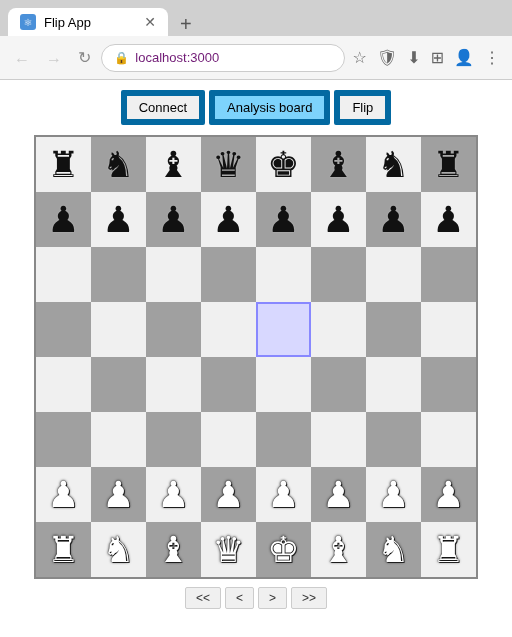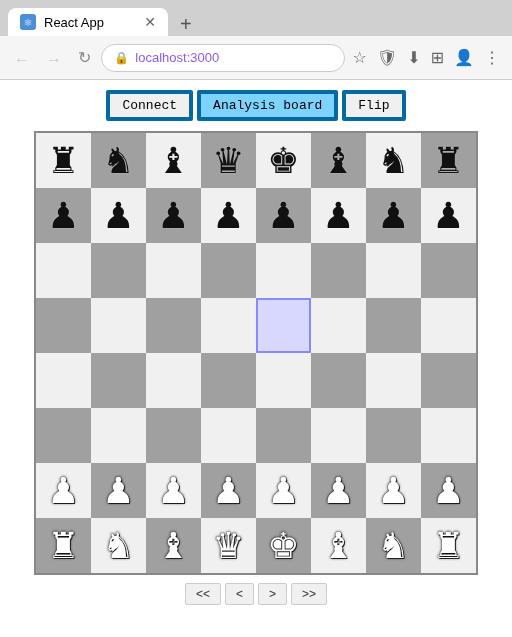--- a/index.html
+++ b/index.html
@@ -12,29 +12,29 @@
     .tab { background: white; height: 28px; display: flex; align-items: center; padding: 0 12px; border-radius: 8px 8px 0 0; font-size: 13px; gap: 8px; min-width: 160px; }
     .tab-favicon { width: 16px; height: 16px; background: #4a90d9; border-radius: 3px; display: flex; align-items: center; justify-content: center; }
     .tab-close { margin-left: auto; color: #666; cursor: pointer; font-size: 14px; }
     .tab-new { background: none; border: none; font-size: 20px; padding: 0 12px; cursor: pointer; color: #555; display: flex; align-items: center; }
 
     .nav-bar { background: #f5f5f5; height: 44px; display: flex; align-items: center; padding: 0 8px; gap: 4px; border-bottom: 1px solid #ccc; }
     .nav-btn { background: none; border: none; cursor: pointer; padding: 4px 6px; color: #888; font-size: 16px; border-radius: 4px; }
     .nav-btn.disabled { color: #ccc; cursor: default; }
     .url-bar { flex: 1; height: 28px; border: 1px solid #ccc; border-radius: 14px; padding: 0 12px; font-size: 13px; background: white; display: flex; align-items: center; gap: 6px; }
     .url-lock { color: #666; font-size: 12px; }
-    .url-text { font-size: 13px; color: #8b5cf6; }
+    .url-text { font-size: 13px; color: #701a75; }
     .nav-icons { display: flex; gap: 2px; align-items: center; }
     .nav-icon-btn { background: none; border: none; cursor: pointer; padding: 4px; color: #666; font-size: 16px; border-radius: 4px; }
 
     
     .app-content { background: white; flex: 1; display: flex; flex-direction: column; align-items: center; padding: 10px; }
     
     .toolbar { display: flex; gap: 4px; margin-bottom: 10px; }
-    .toolbar-btn { background: #f0f0f0; border: 4px solid #0369a1; padding: 4px 12px; font-size: 13px; cursor: pointer; border-radius: 2px; font-family: Liberation Mono, monospace; }
+    .toolbar-btn { background: #f0f0f0; border: 6px solid #0369a1; padding: 4px 12px; font-size: 13px; cursor: pointer; border-radius: 2px; }
     .toolbar-btn.active { background: #7dd3fc; }
 
     
     .chess-board-container { position: relative; }
     .chess-board { display: grid; grid-template-columns: repeat(8, 55px); grid-template-rows: repeat(8, 55px); border: 2px solid #888; }
     .cell { width: 55px; height: 55px; display: flex; align-items: center; justify-content: center; font-size: 36px; position: relative; }
     .cell.light { background: #f0f0f0; }
     .cell.dark { background: #a0a0a0; }
     .cell.highlighted { outline: 2px solid #8888ff; outline-offset: -2px; background: #d8d8ff; }
     
@@ -49,21 +49,21 @@
 </head>
 <body>
 
 <div class="browser">
 
   <div class="tab-bar">
     <div class="tab">
       <div class="tab-favicon">
         <span style="font-size:10px;color:white;">⚛</span>
       </div>
-      <span>React App</span>
+      <span>Flip App</span>
       <span class="tab-close">✕</span>
     </div>
     <button class="tab-new">+</button>
   </div>
 
   <div class="nav-bar">
     <button class="nav-btn disabled">←</button>
     <button class="nav-btn disabled">→</button>
     <button class="nav-btn">↻</button>
     <div class="url-bar">

